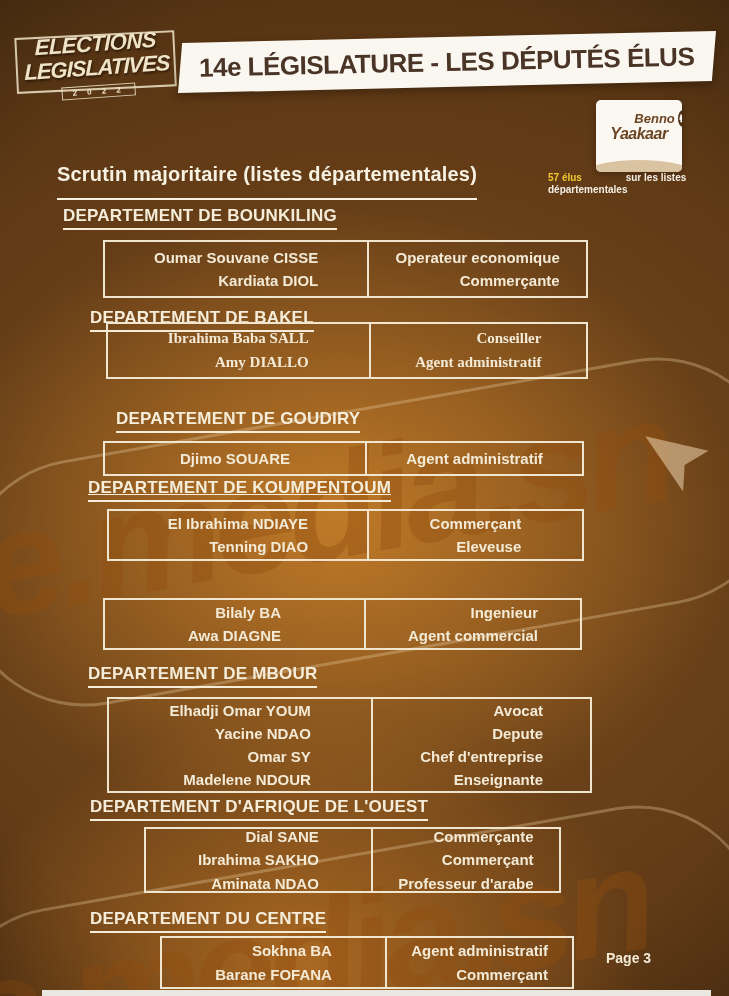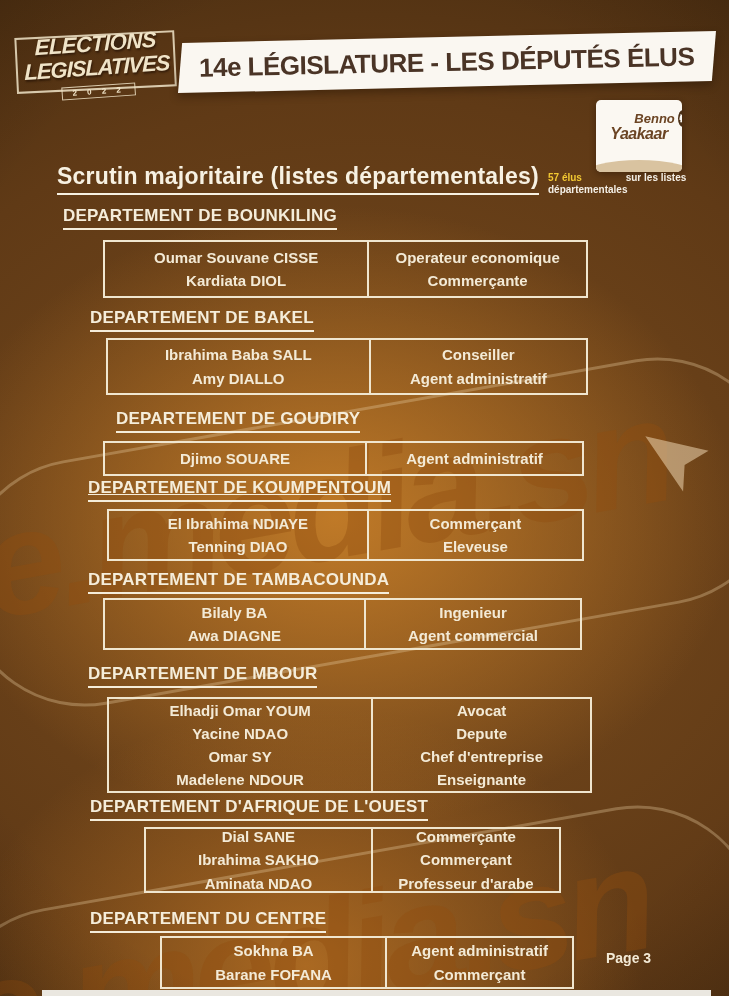--- a/index.html
+++ b/index.html
@@ -64,40 +64,40 @@
     display:flex;align-items:center;justify-content:center;font-size:11px;font-style:normal;}
   .benno-t2{text-align:center;font-size:16px;font-style:italic;color:#6b4423;letter-spacing:-.5px;margin-top:-2px;}
   .benno-swoosh{position:absolute;left:-12%;bottom:-14px;width:124%;height:26px;
     background:#d9c3a0;border-radius:50% 50% 0 0;}
   .benno-caption{position:absolute;left:548px;top:172px;width:172px;font-size:10px;line-height:12px;}
   .cap-gold{color:#f2c832;}
   .cap-rest{color:#f4efe6;margin-left:41px;}
   
   .subtitle{
     position:absolute;left:57px;top:163px;
-    font-size:23px;color:#f7f1e2;
-    border-bottom:2px solid #f7f1e2;padding-bottom:3px;letter-spacing:.2px;
+    font-size:20px;color:#f7f1e2;
+    border-bottom:2px solid #f7f1e2;padding-bottom:12px;letter-spacing:.2px;
   }
   
   .dept-heading{
     position:absolute;font-size:17px;color:#f5edda;letter-spacing:.2px;
     border-bottom:2px solid #f5edda;padding-bottom:2px;white-space:nowrap;
   }
   .dept-box{
     position:absolute;border:2px solid #f0e6cf;display:flex;
   }
   .col{
-    display:flex;align-items:center;justify-content:center;text-align:center;
+    display:flex;align-items:center;justify-content:center;text-align:right;
     font-size:15px;line-height:1.55;color:#f3ead6;white-space:pre-line;padding:3px 6px;
   }
   .col-names{width:55%;border-right:2px solid #f0e6cf;}
   .col-profs{width:45%;}
   
   .h1{left:63px;top:206px;}  .b1{left:103px;top:240px;width:481px;height:54px;}
-  .h2{left:90px;top:308px;}  .b2{left:106px;top:338px;width:478px;height:53px;}
+  .h2{left:90px;top:308px;}  .b2{left:106px;top:322px;width:478px;height:53px;font-family:Liberation Serif, serif;}
   .h3{left:88px;top:409px;margin-left:28px;}  .b3{left:103px;top:441px;width:477px;height:31px;}
   .h4{left:88px;top:478px;text-decoration:underline;}  .b4{left:107px;top:509px;width:473px;height:48px;}
   .h5{left:88px;top:570px;}  .b5{left:103px;top:598px;width:475px;height:48px;}
   .h6{left:88px;top:664px;text-align:center;}  .b6{left:107px;top:697px;width:481px;height:92px;}
   .h7{left:90px;top:797px;}  .b7{left:144px;top:827px;width:413px;height:62px;}
   .h8{left:90px;top:909px;}  .b8{left:160px;top:936px;width:410px;height:49px;}
   .page-number{position:absolute;left:606px;top:950px;font-size:14px;color:#f3ead6;}
   .bottom-edge{position:absolute;left:42px;right:18px;bottom:0;height:6px;background:#eae7e0;z-index:4;}
 </style>
 </head>
@@ -169,21 +169,20 @@
     </div>
 
     <div class="dept-heading h4">DEPARTEMENT DE KOUMPENTOUM</div>
     <div class="dept-box b4">
       <div class="col col-names">El Ibrahima NDIAYE
 Tenning DIAO</div>
       <div class="col col-profs">Commerçant
 Eleveuse</div>
     </div>
 
-    <div class="dept-heading h5">DEPARTEMENT DE TAMBACOUNDA</div>
     <div class="dept-box b5">
       <div class="col col-names">Bilaly BA
 Awa DIAGNE</div>
       <div class="col col-profs">Ingenieur
 Agent commercial</div>
     </div>
 
     <div class="dept-heading h6">DEPARTEMENT DE MBOUR</div>
     <div class="dept-box b6">
       <div class="col col-names">Elhadji Omar YOUM

